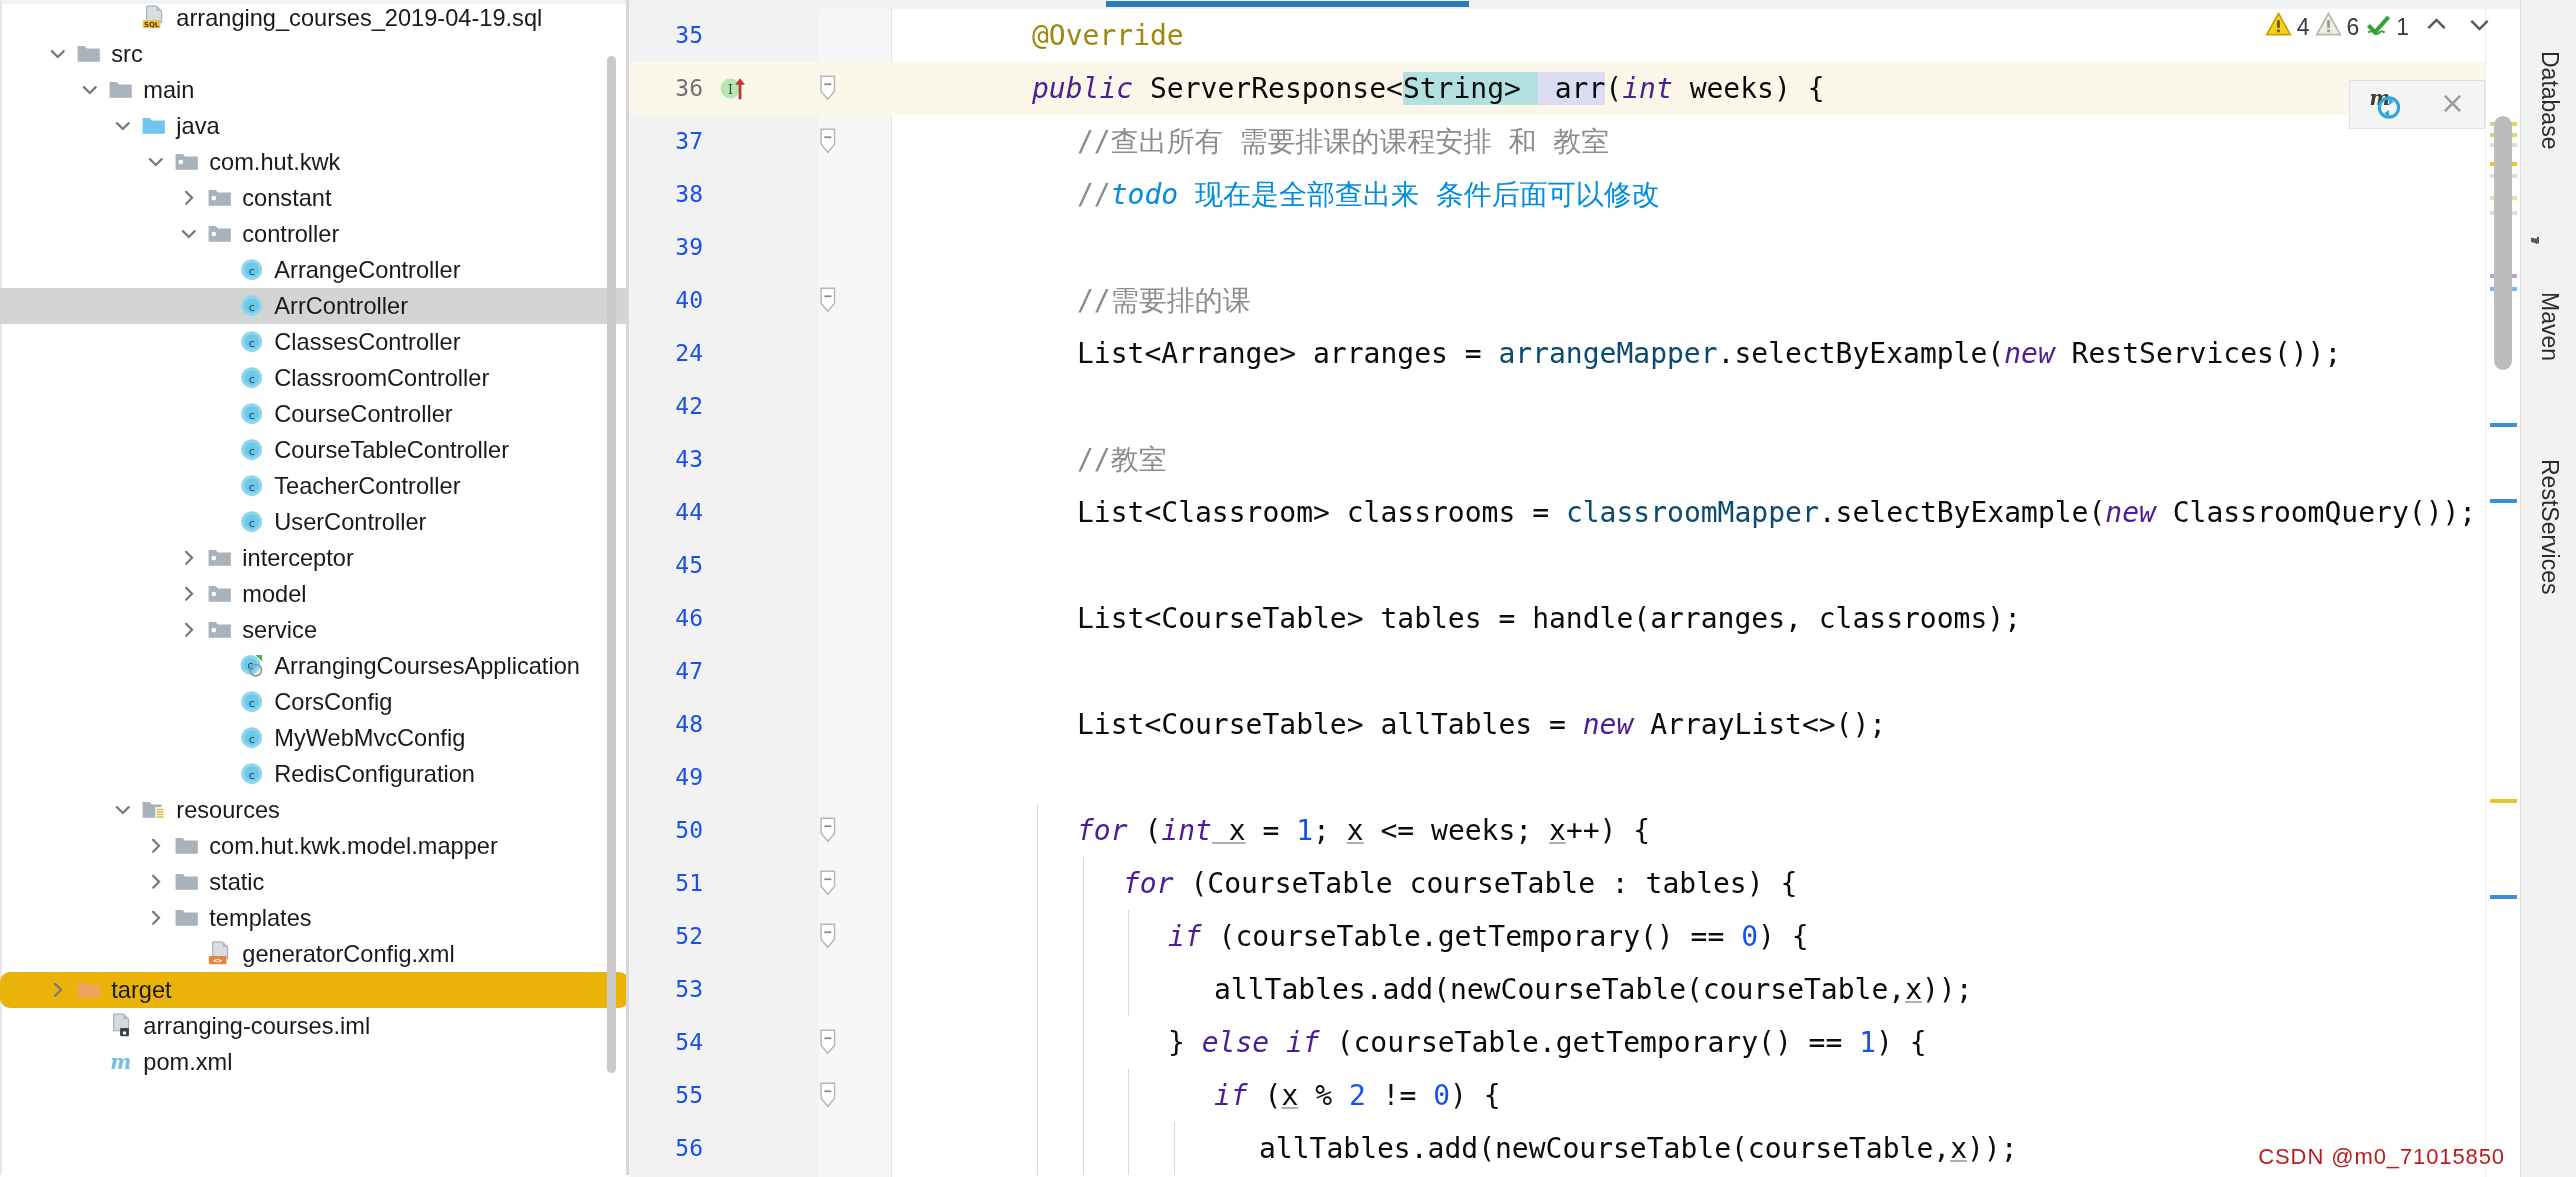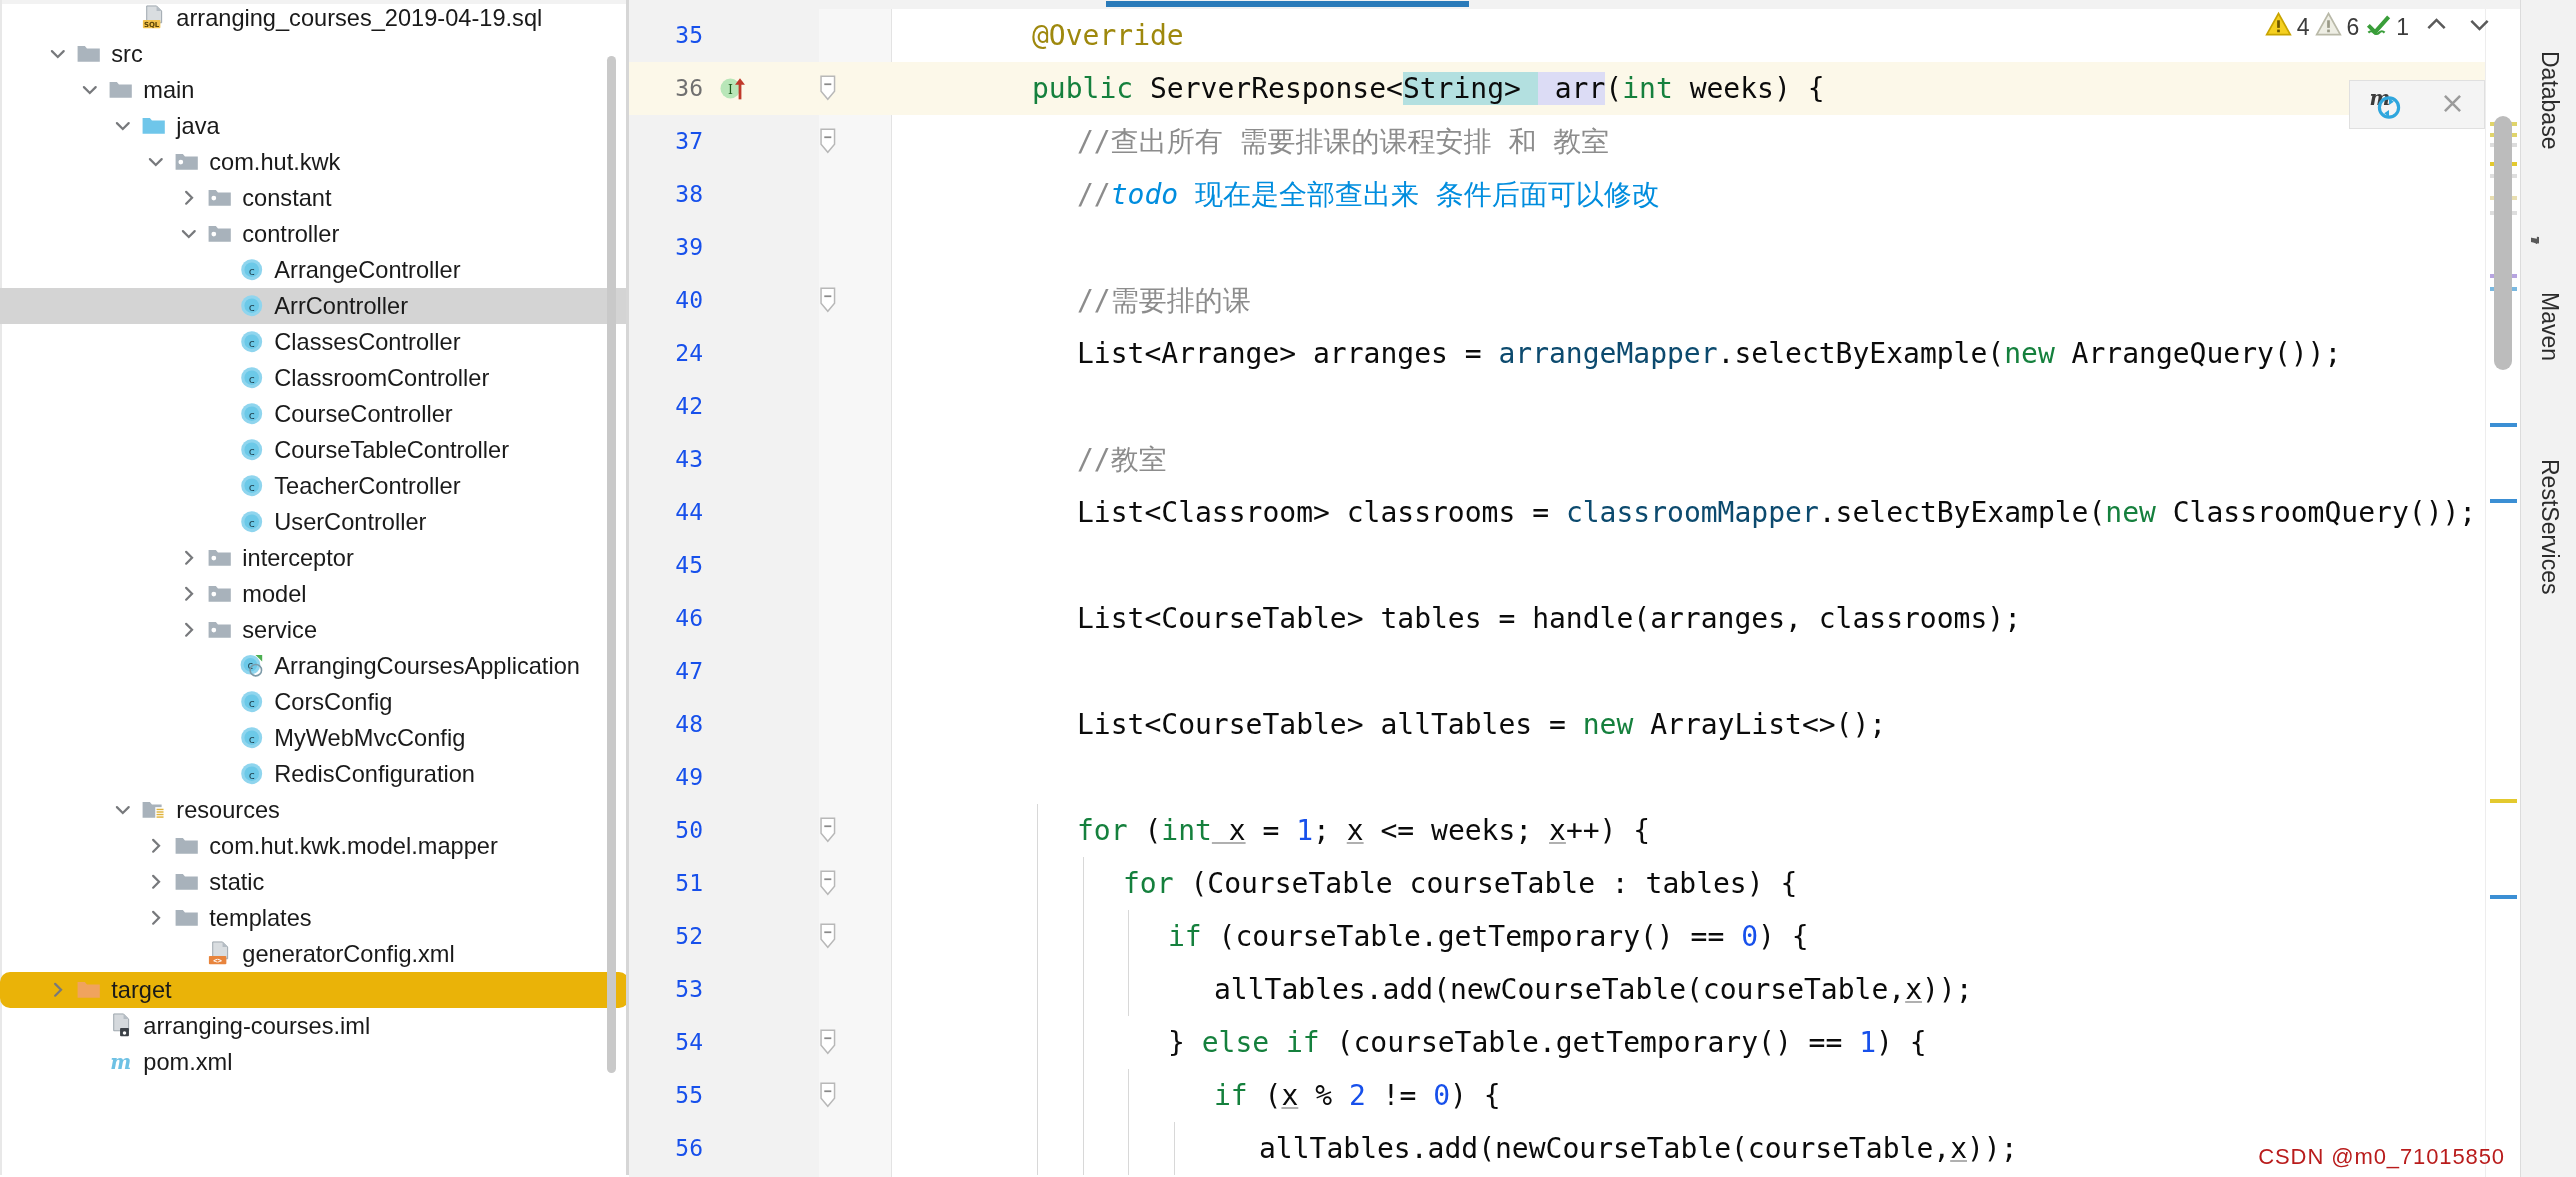--- a/index.html
+++ b/index.html
@@ -127,21 +127,21 @@
     color: #0b0b0b;
     padding-left: 40px;
     letter-spacing: 0px;
   }
   .cline.cur { background: #fcf8e9; }
   .indent-guide {
     position: absolute; top: 0; width: 0.9px; height: 53px; background: #d8d8d8;
   }
 
   
-  .kw   { color: #15803d; }
+  .kw   { color: #4c1d95; font-style: italic; }
   .anno { color: #9e880d; }
   .cmt  { color: #8c8c8c; }
   .cmt-todo { color: #008dde; font-style: italic; }
   .cmt-todo-txt { color: #008dde; }
   .fld  { color: #0c4a6e; }
   .num  { color: #1750eb; }
   .uvar { text-decoration: underline; text-decoration-color:#b0b0b0; }
   .sel-teal { background: #b3e0e0; }
   .sel-lav  { background: #dcdcf5; padding-left: 17px; }
   .caret {
@@ -819,21 +819,21 @@
         <div class="cline cur"><span style="padding-left:100px"></span><span class="kw">public </span><span>ServerResponse&lt;</span><span class="sel-teal">String</span><span class="sel-teal">&gt; </span><span class="caret"></span><span class="sel-lav">arr</span><span>(</span><span class="kw">int</span><span> weeks) {</span></div>
 
         <div class="cline"><span style="padding-left:145px"></span><span class="cmt">//查出所有 需要排课的课程安排 和 教室</span></div>
 
         <div class="cline"><span style="padding-left:145px"></span><span class="cmt">//</span><span class="cmt-todo">todo</span><span class="cmt-todo-txt"> 现在是全部查出来 条件后面可以修改</span></div>
 
         <div class="cline"></div>
 
         <div class="cline"><span style="padding-left:145px"></span><span class="cmt">//需要排的课</span></div>
 
-        <div class="cline"><span style="padding-left:145px"></span><span>List&lt;Arrange&gt; arranges = </span><span class="fld">arrangeMapper</span><span>.selectByExample(</span><span class="kw">new</span><span> ArrangeQuery());</span></div>
+        <div class="cline"><span style="padding-left:145px"></span><span>List&lt;Arrange&gt; arranges = </span><span class="fld">arrangeMapper</span><span>.selectByExample(</span><span class="kw">new</span><span> RestServices());</span></div>
 
         <div class="cline"></div>
 
         <div class="cline"><span style="padding-left:145px"></span><span class="cmt">//教室</span></div>
 
         <div class="cline"><span style="padding-left:145px"></span><span>List&lt;Classroom&gt; classrooms = </span><span class="fld">classroomMapper</span><span>.selectByExample(</span><span class="kw">new</span><span> ClassroomQuery());</span></div>
 
         <div class="cline"></div>
 
         <div class="cline"><span style="padding-left:145px"></span><span>List&lt;CourseTable&gt; tables = handle(arranges, classrooms);</span></div>

